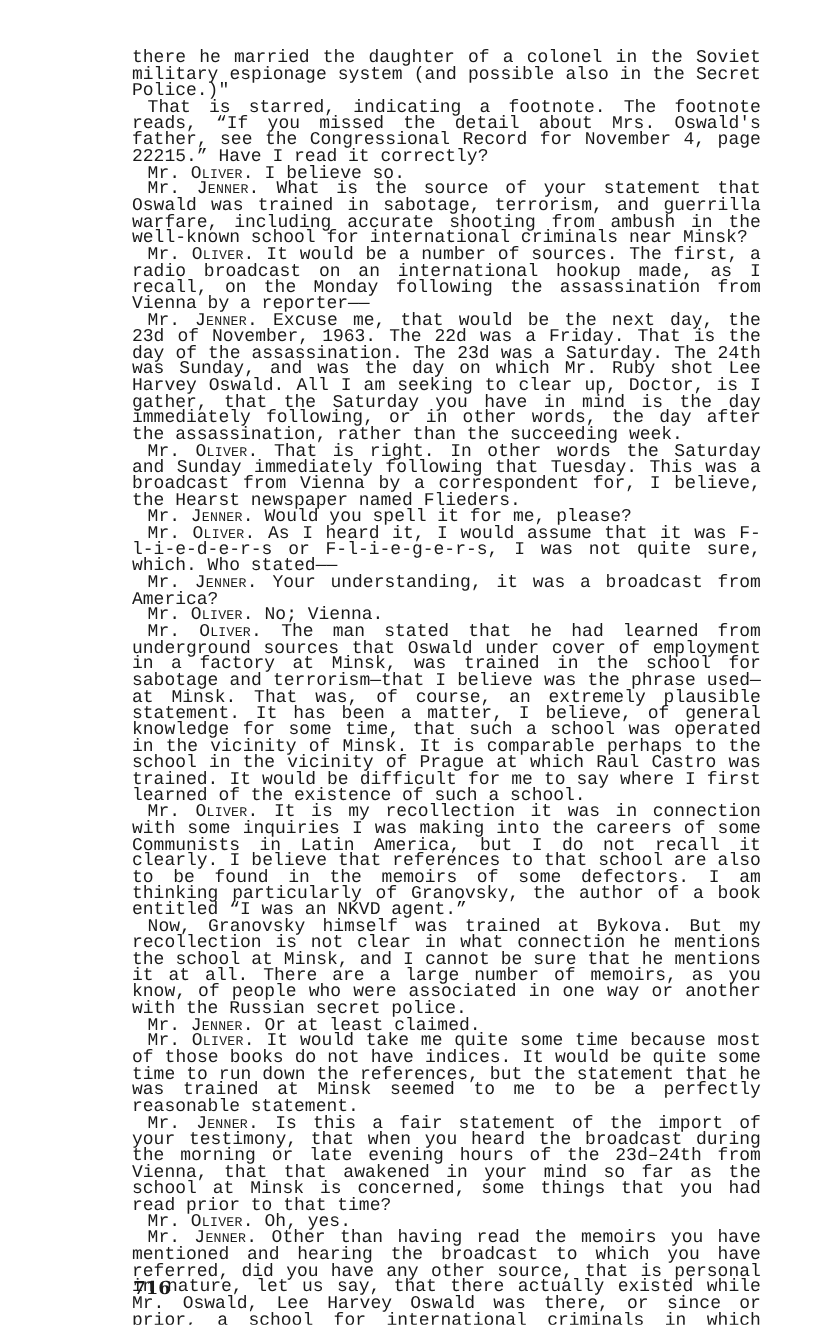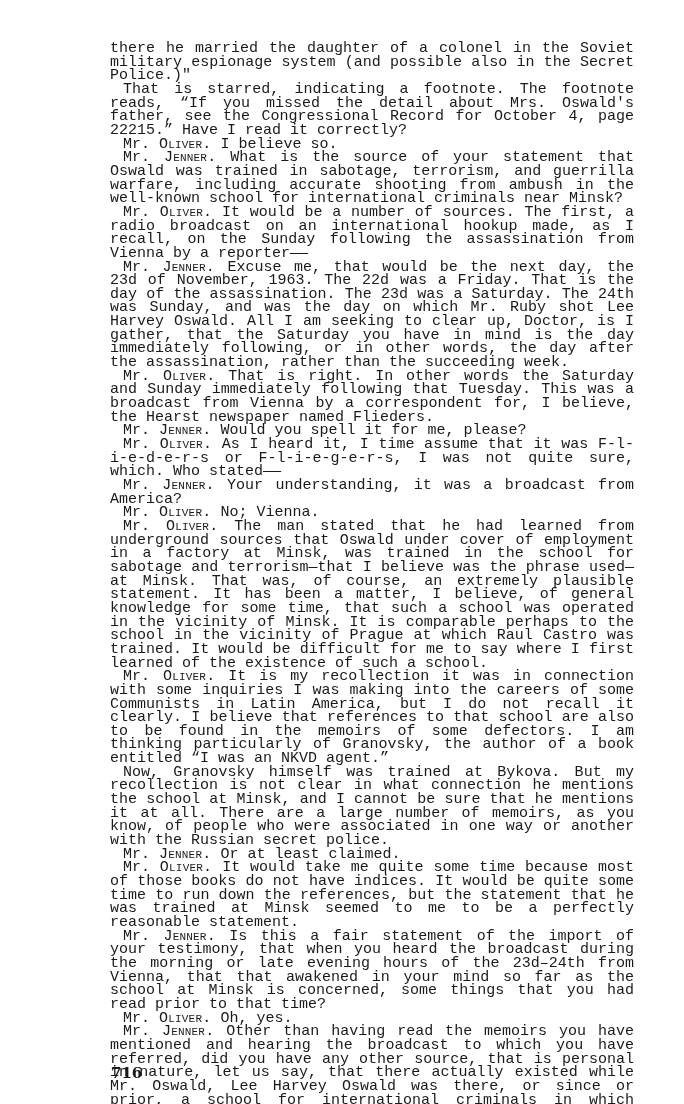--- a/index.html
+++ b/index.html
@@ -17,29 +17,29 @@
     position: absolute; left: 111px; top: 1064px;
     font-family: "DejaVu Serif", "Liberation Serif", serif;
     font-size: 15px; font-weight: bold; color: #1a1a1a;
   }
 </style>
 </head>
 <body>
 
 <div class="page">
   <p class="noindent"><span>there he married the daughter of a colonel in the Soviet military espionage system (and possible also in the Secret Police.)"</span></p>
-  <p><span>That is starred, indicating a footnote. The footnote reads, “If you missed the detail about Mrs. Oswald's father, see the Congressional Record for October 4, page 22215.” Have I read it correctly?</span></p>
+  <p><span>That is starred, indicating a footnote. The footnote reads, “If you missed the detail about Mrs. Oswald's father, see the Congressional Record for November 4, page 22215.” Have I read it correctly?</span></p>
 
   <p><span>Mr. </span><span class="sc">Oliver.</span><span> I believe so.</span></p>
   <p><span>Mr. </span><span class="sc">Jenner.</span><span> What is the source of your statement that Oswald was trained in sabotage, terrorism, and guerrilla warfare, including accurate shooting from ambush in the well-known school for international criminals near Minsk?</span></p>
-  <p><span>Mr. </span><span class="sc">Oliver.</span><span> It would be a number of sources. The first, a radio broadcast on an international hookup made, as I recall, on the Sunday following the assassination from Vienna by a reporter——</span></p>
+  <p><span>Mr. </span><span class="sc">Oliver.</span><span> It would be a number of sources. The first, a radio broadcast on an international hookup made, as I recall, on the Monday following the assassination from Vienna by a reporter——</span></p>
   <p><span>Mr. </span><span class="sc">Jenner.</span><span> Excuse me, that would be the next day, the 23d of November, 1963. The 22d was a Friday. That is the day of the assassination. The 23d was a Saturday. The 24th was Sunday, and was the day on which Mr. Ruby shot Lee Harvey Oswald. All I am seeking to clear up, Doctor, is I gather, that the Saturday you have in mind is the day immediately following, or in other words, the day after the assassination, rather than the succeeding week.</span></p>
   <p><span>Mr. </span><span class="sc">Oliver.</span><span> That is right. In other words the Saturday and Sunday immediately following that Tuesday. This was a broadcast from Vienna by a correspondent for, I believe, the Hearst newspaper named Flieders.</span></p>
   <p><span>Mr. </span><span class="sc">Jenner.</span><span> Would you spell it for me, please?</span></p>
-  <p><span>Mr. </span><span class="sc">Oliver.</span><span> As I heard it, I time assume that it was F-l-i-e-d-e-r-s or F-l-i-e-g-e-r-s, I was not quite sure, which. Who stated——</span></p>
+  <p><span>Mr. </span><span class="sc">Oliver.</span><span> As I heard it, I would assume that it was F-l-i-e-d-e-r-s or F-l-i-e-g-e-r-s, I was not quite sure, which. Who stated——</span></p>
   <p><span>Mr. </span><span class="sc">Jenner.</span><span> Your understanding, it was a broadcast from America?</span></p>
   <p><span>Mr. </span><span class="sc">Oliver.</span><span> No; Vienna.</span></p>
   <p><span>Mr. </span><span class="sc">Oliver.</span><span> The man stated that he had learned from underground sources that Oswald under cover of employment in a factory at Minsk, was trained in the school for sabotage and terrorism—that I believe was the phrase used—at Minsk. That was, of course, an extremely plausible statement. It has been a matter, I believe, of general knowledge for some time, that such a school was operated in the vicinity of Minsk. It is comparable perhaps to the school in the vicinity of Prague at which Raul Castro was trained. It would be difficult for me to say where I first learned of the existence of such a school.</span></p>
   <p><span>Mr. </span><span class="sc">Oliver.</span><span> It is my recollection it was in connection with some inquiries I was making into the careers of some Communists in Latin America, but I do not recall it clearly. I believe that references to that school are also to be found in the memoirs of some defectors. I am thinking particularly of Granovsky, the author of a book entitled “I was an NKVD agent.”</span></p>
   <p><span>Now, Granovsky himself was trained at Bykova. But my recollection is not clear in what connection he mentions the school at Minsk, and I cannot be sure that he mentions it at all. There are a large number of memoirs, as you know, of people who were associated in one way or another with the Russian secret police.</span></p>
   <p><span>Mr. </span><span class="sc">Jenner.</span><span> Or at least claimed.</span></p>
   <p><span>Mr. </span><span class="sc">Oliver.</span><span> It would take me quite some time because most of those books do not have indices. It would be quite some time to run down the references, but the statement that he was trained at Minsk seemed to me to be a perfectly reasonable statement.</span></p>
   <p><span>Mr. </span><span class="sc">Jenner.</span><span> Is this a fair statement of the import of your testimony, that when you heard the broadcast during the morning or late evening hours of the 23d–24th from Vienna, that that awakened in your mind so far as the school at Minsk is concerned, some things that you had read prior to that time?</span></p>
   <p><span>Mr. </span><span class="sc">Oliver.</span><span> Oh, yes.</span></p>
   <p><span>Mr. </span><span class="sc">Jenner.</span><span> Other than having read the memoirs you have mentioned and hearing the broadcast to which you have referred, did you have any other source, that is personal in nature, let us say, that there actually existed while Mr. Oswald, Lee Harvey Oswald was there, or since or prior, a school for international criminals in which sabotage, terrorism, and guerrilla warfare was taught?</span></p>

